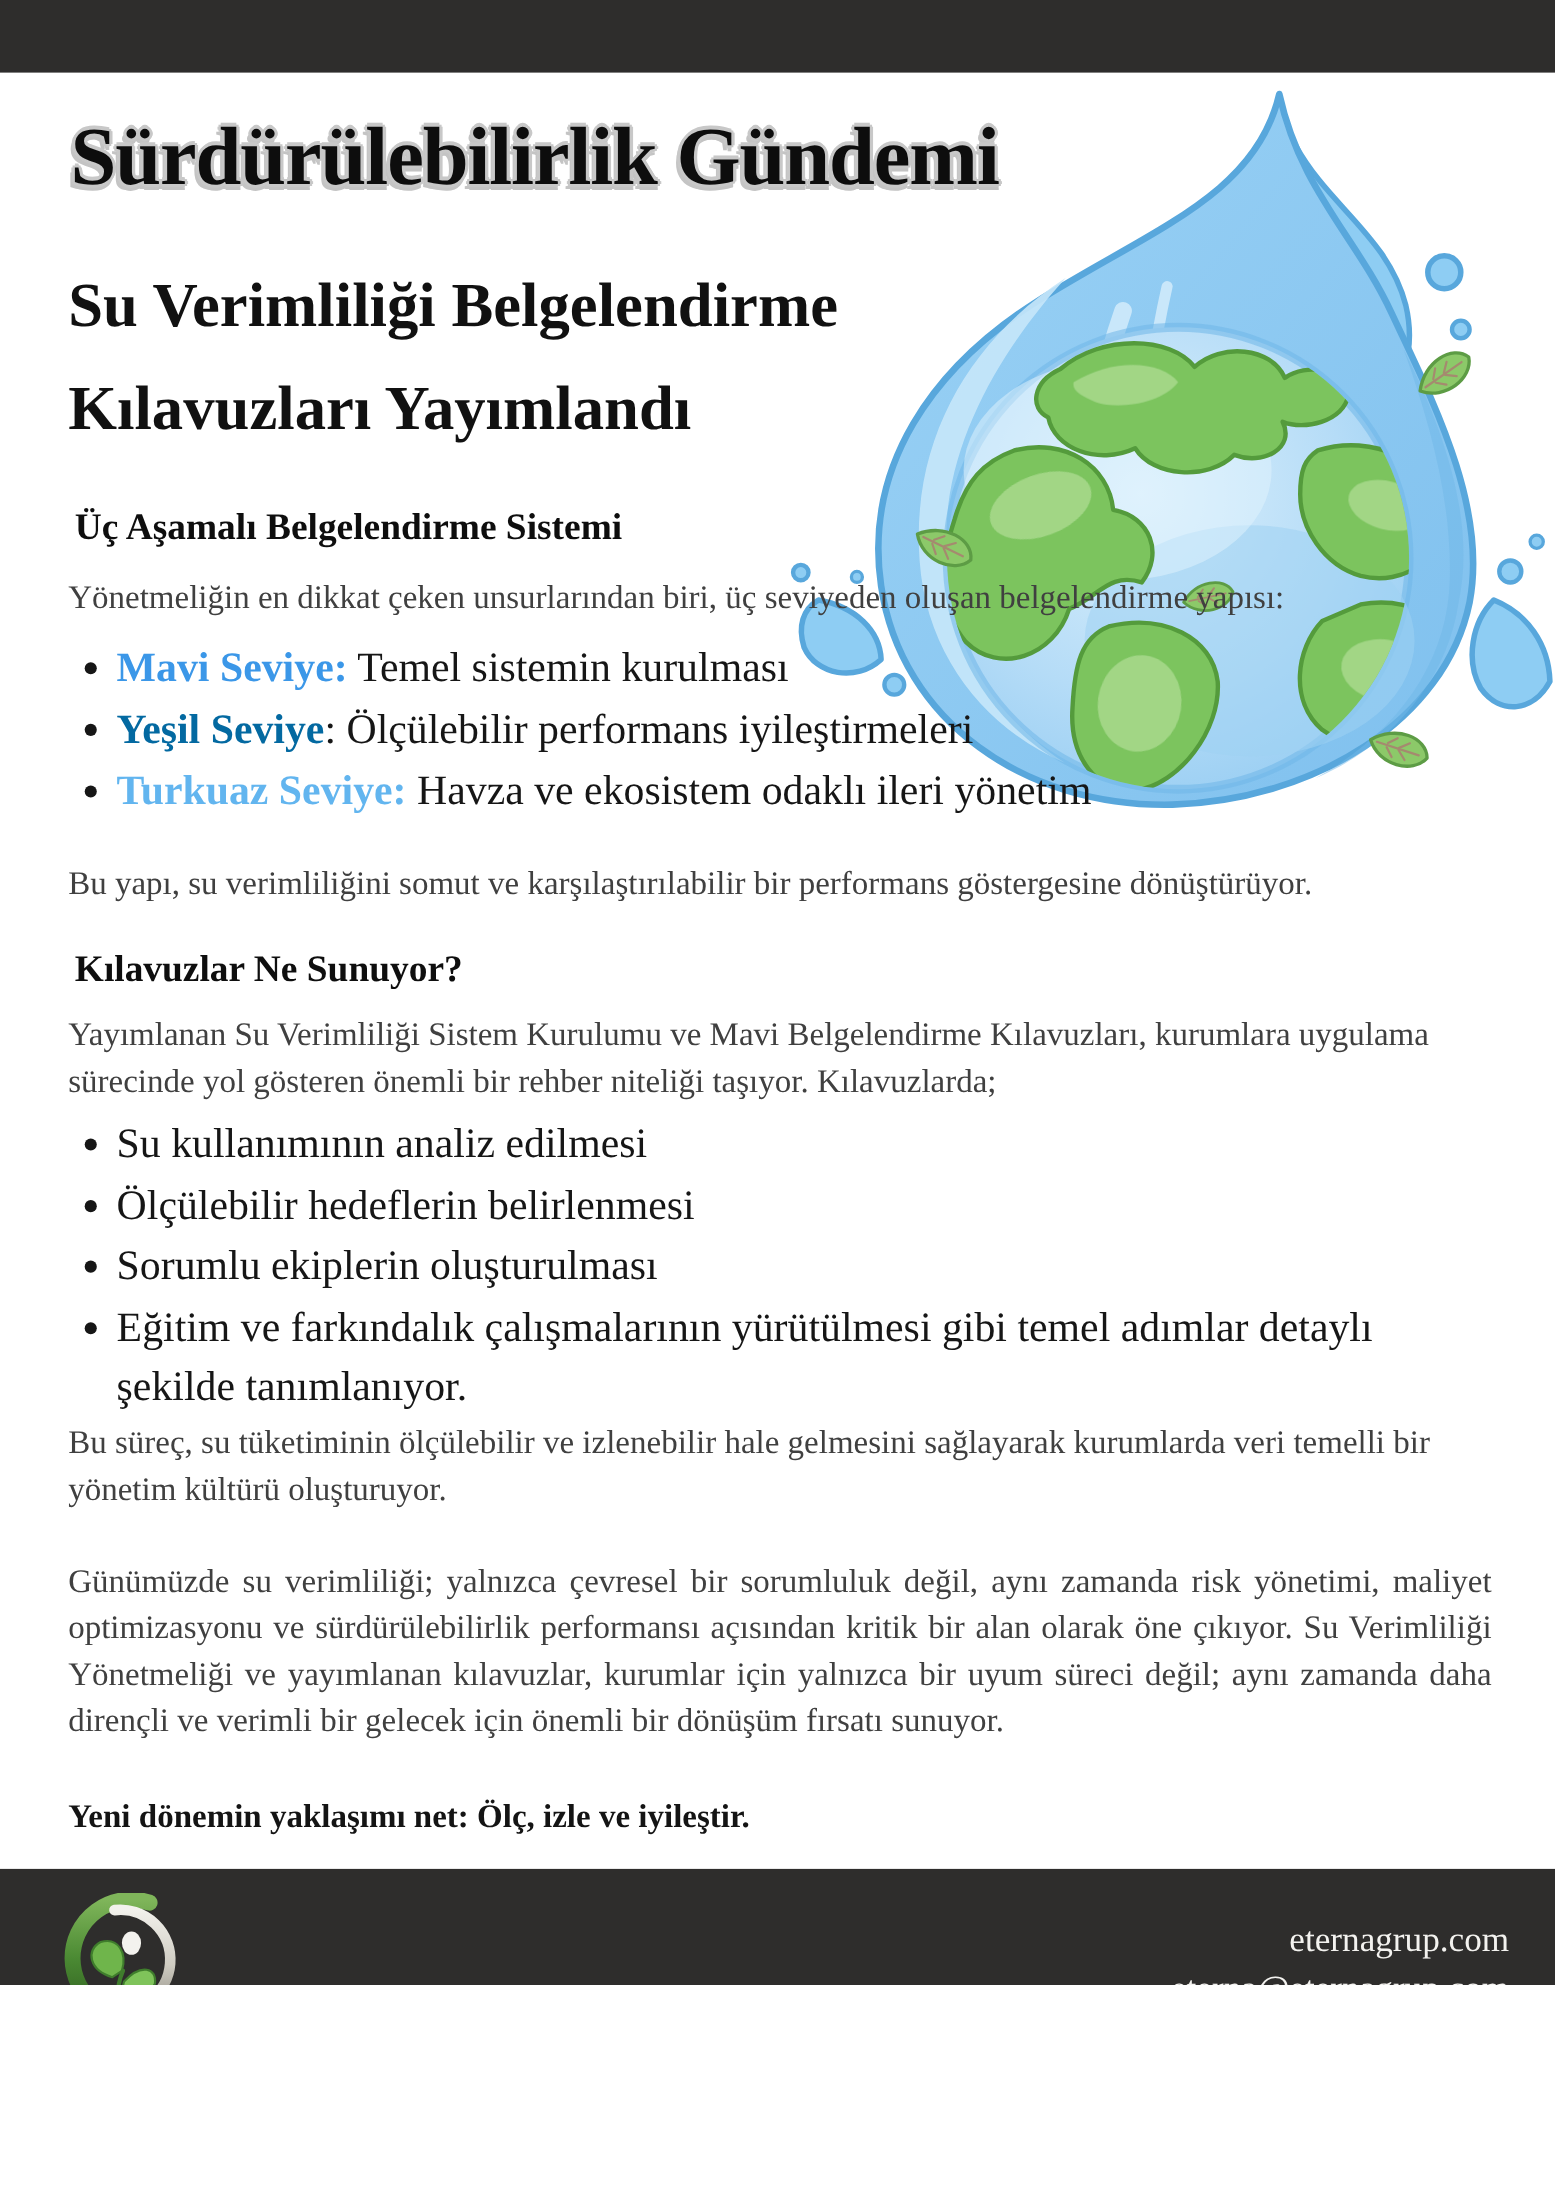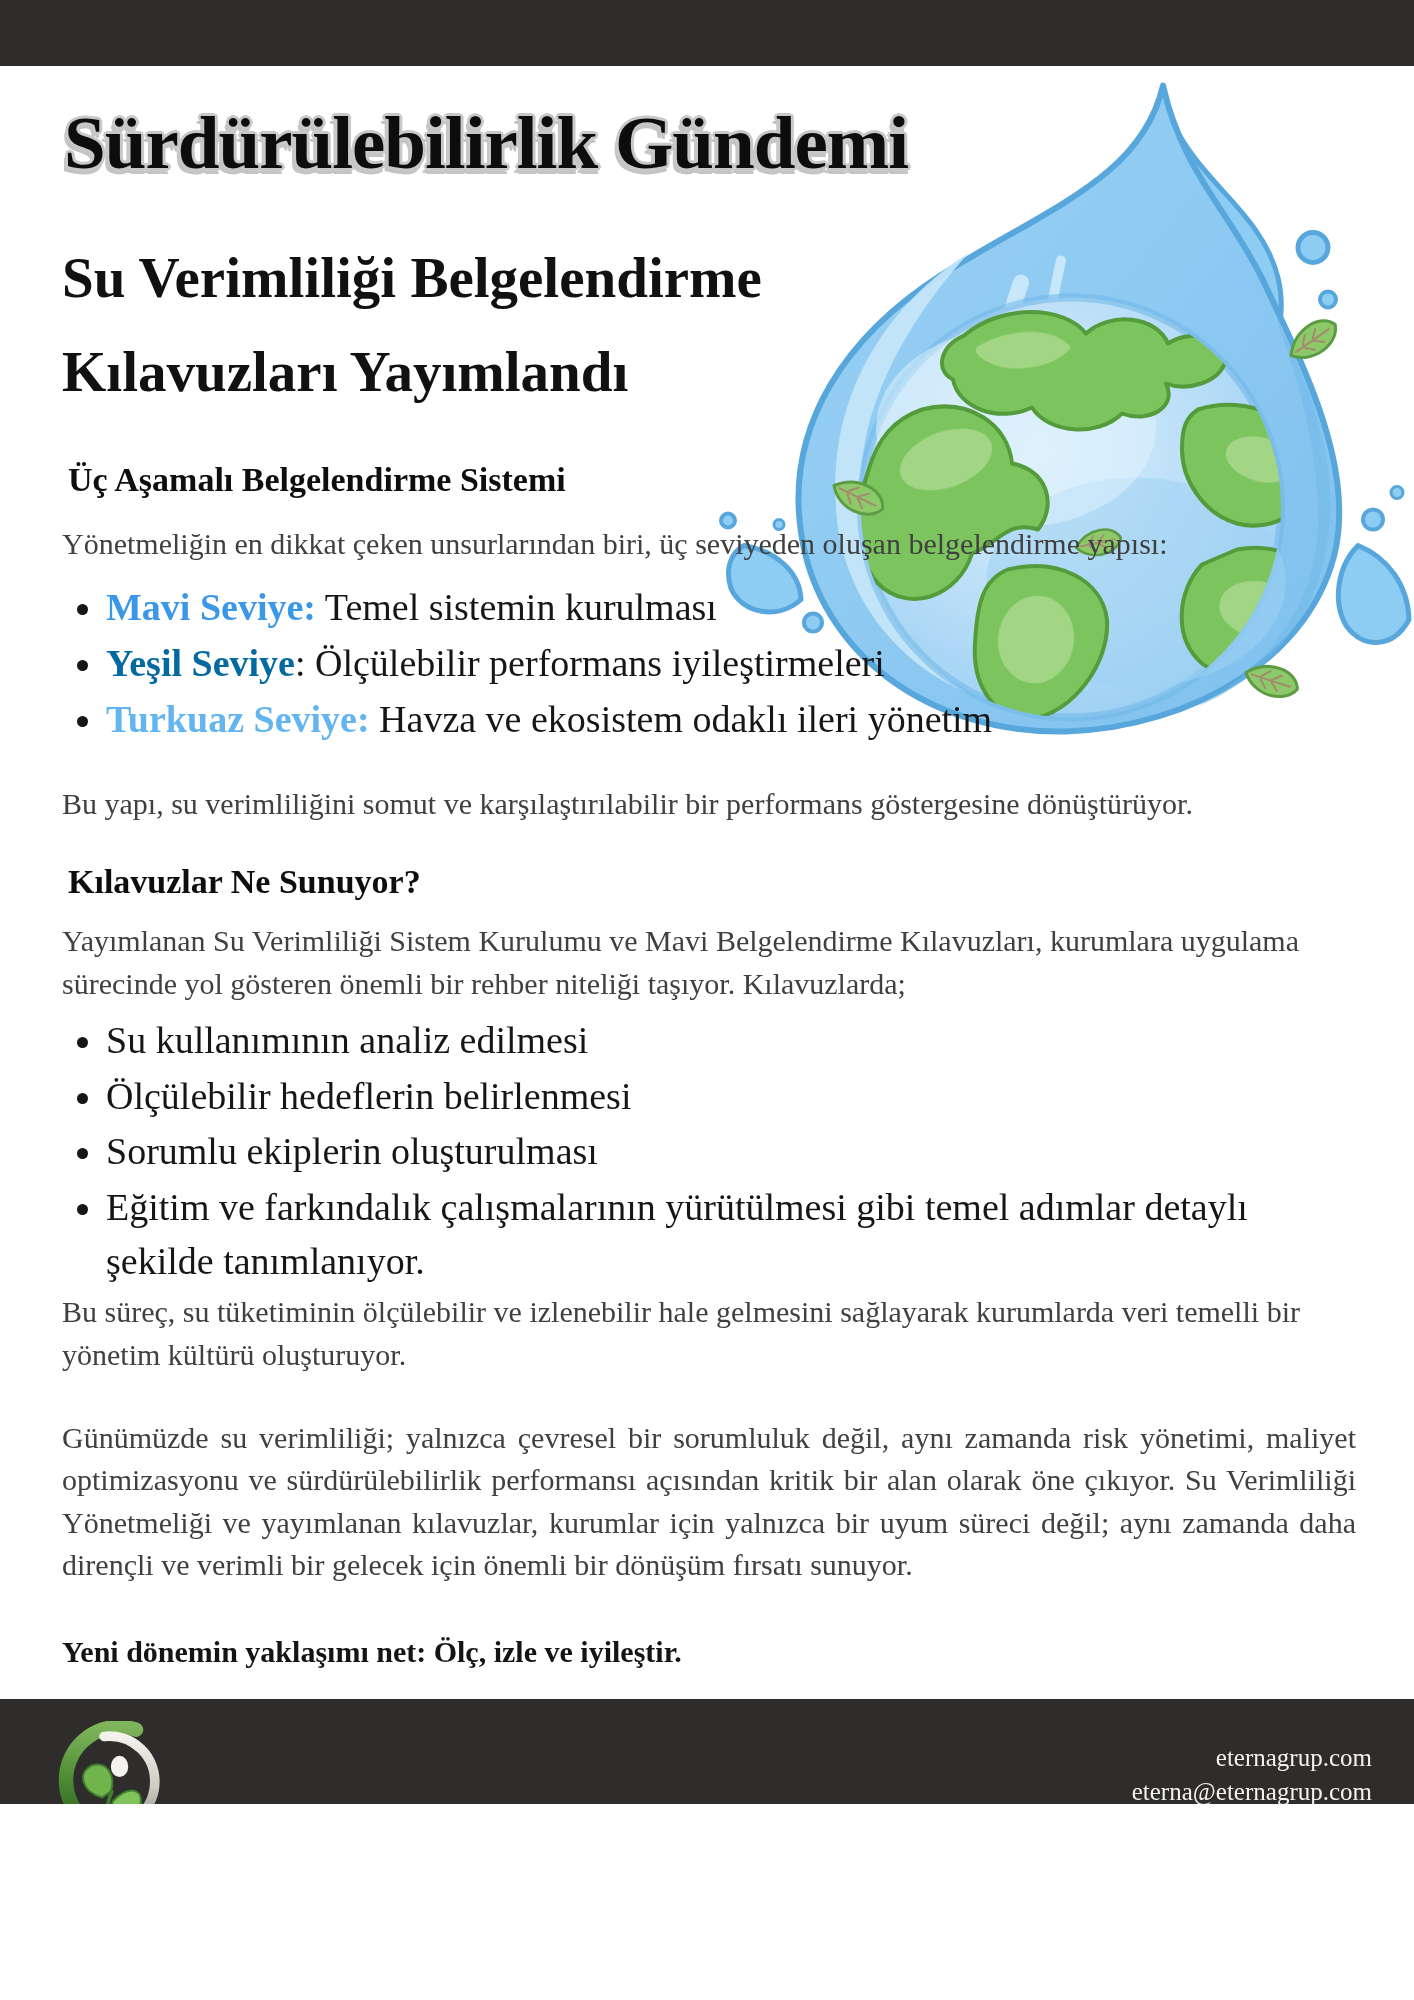--- a/index.html
+++ b/index.html
@@ -40,21 +40,21 @@
   footer.page-footer {
     flex:none; height:193px; background:#2e2d2c; box-sizing:border-box;
     display:flex; justify-content:space-between; align-items:flex-start;
     padding:0 42px 0 26px; position:relative; z-index:1;
   }
   .brand-block { padding-top:22px; width:160px; text-align:center; }
   .brand-name {
     font-family:"Liberation Sans", sans-serif; font-size:28px; font-weight:400;
     letter-spacing:7px; color:#c4b5fd; margin-top:2px; text-indent:7px;
   }
-  .contact-block { padding-top:42px; text-align:right; font-size:25px; line-height:1.38; color:#f3f2ef; }
+  .contact-block { padding-top:42px; text-align:right; font-size:32px; line-height:1.38; color:#f3f2ef; }
   .contact-block div { white-space:nowrap; }
 </style>
 </head>
 <body>
 
 <div class="page">
 
   <div class="topbar" style="background: rgb(46, 45, 44);"></div>
 
   <svg class="hero" viewBox="0 0 700 665" xmlns="http://www.w3.org/2000/svg" aria-hidden="true">

